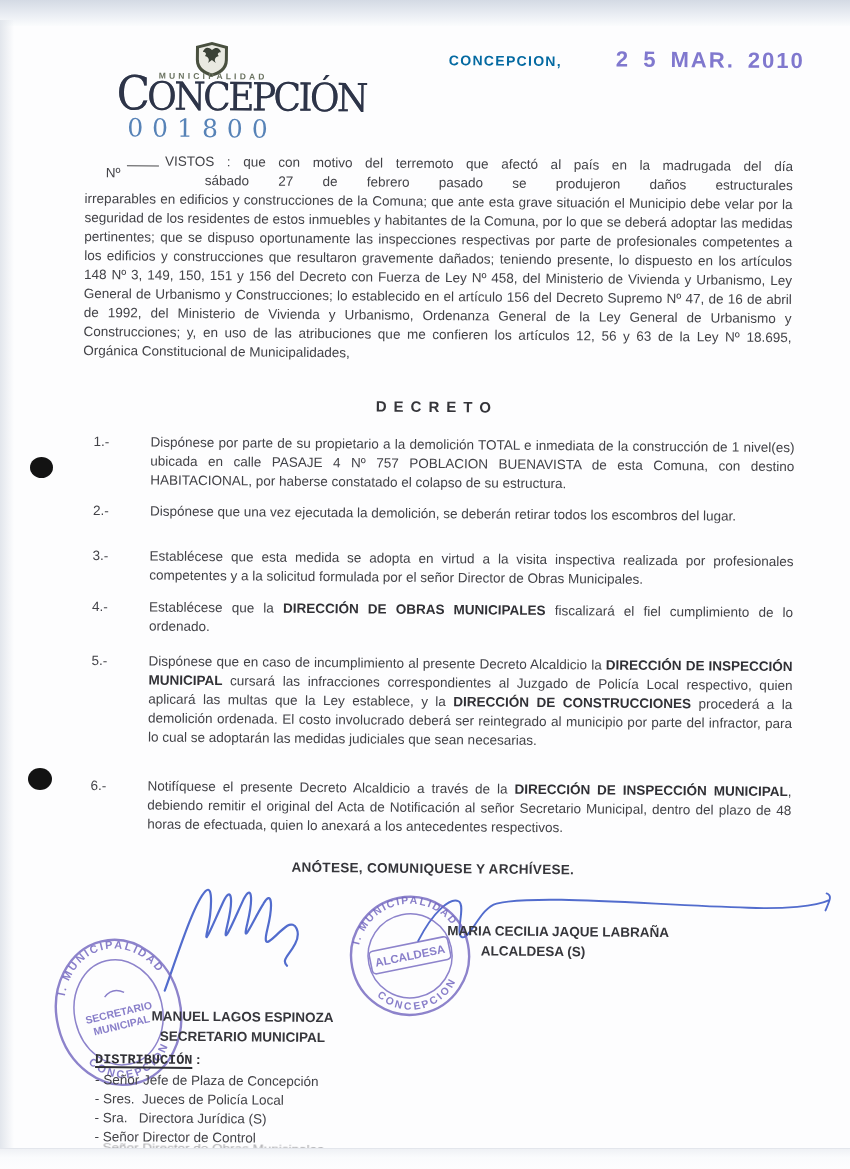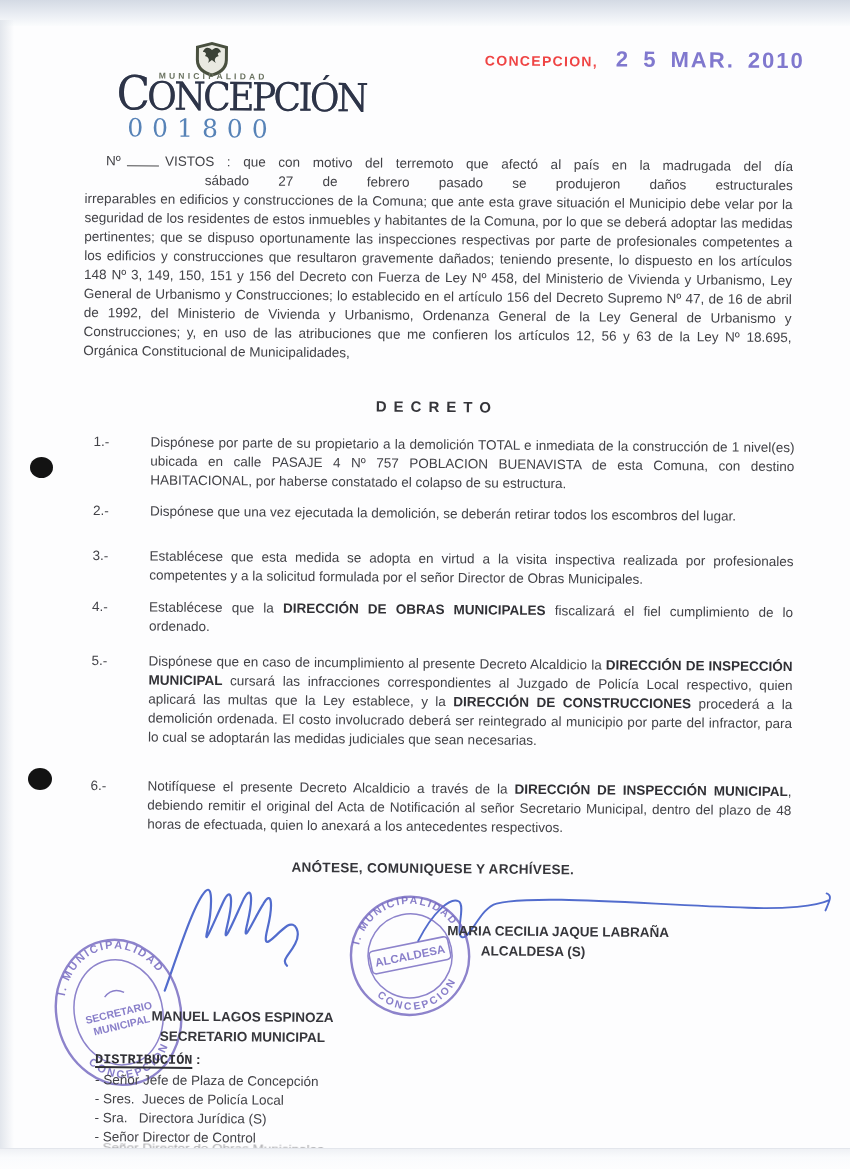--- a/index.html
+++ b/index.html
@@ -23,31 +23,31 @@
   .logo-muni{position:absolute;left:150px;top:70px;width:125px;text-align:center;
     font-size:8.5px;font-weight:bold;letter-spacing:3.2px;color:#6a7260;}
   .logo-wordmark{position:absolute;left:116px;top:72px;
     font-family:"DejaVu Serif", serif;font-size:39px;line-height:42px;
     letter-spacing:-3px;color:#2d3448;transform:scaleX(.93);transform-origin:left;
     text-shadow:0 0 .6px rgba(45,52,72,.6);}
   .logo-wordmark::first-letter{font-size:47px;}
   .logo-number{position:absolute;left:127px;top:113px;
     font-family:"DejaVu Serif", serif;font-size:25px;letter-spacing:9px;
     color:#4a79b2;opacity:.92;}
-  .city-label{position:absolute;left:484px;top:49px;font-size:14px;font-weight:bold;
-    letter-spacing:1.3px;color:#ef4444;}
+  .city-label{position:absolute;left:448px;top:49px;font-size:14px;font-weight:bold;
+    letter-spacing:1.3px;color:#0369a1;}
   .date-stamp{position:absolute;left:615px;top:42px;font-size:22px;font-weight:bold;
     letter-spacing:2px;word-spacing:5px;color:#7a71cc;opacity:.95;}
 
   
   .doc-text{font-size:13.5px;line-height:19px;color:#424247;}
   .rb{font-weight:bold;color:#303035;}
   #vistos{position:absolute;left:85px;top:151px;width:708px;}
   .v-line-a{position:relative;height:19px;}
-  .num-prefix{position:absolute;left:21px;top:0;}
+  .num-prefix{position:absolute;left:21px;top:12px;}
   .blank-line{position:absolute;left:42px;top:14px;width:32px;border-bottom:1.4px solid #4a4a4c;}
   .v-line-a-text{margin-left:80px;text-align:justify;text-align-last:justify;}
   .v-line-b{margin-left:120px;text-align:justify;text-align-last:justify;}
   .v-body{text-align:justify;}
 
   .decreto-heading{position:absolute;left:85px;top:395px;width:708px;text-align:center;
     font-size:15px;font-weight:bold;letter-spacing:7px;color:#35353a;}
 
   .d-item{position:absolute;left:85px;width:712px;display:flex;}
   .d-num{width:57px;padding-left:11px;flex:none;}

